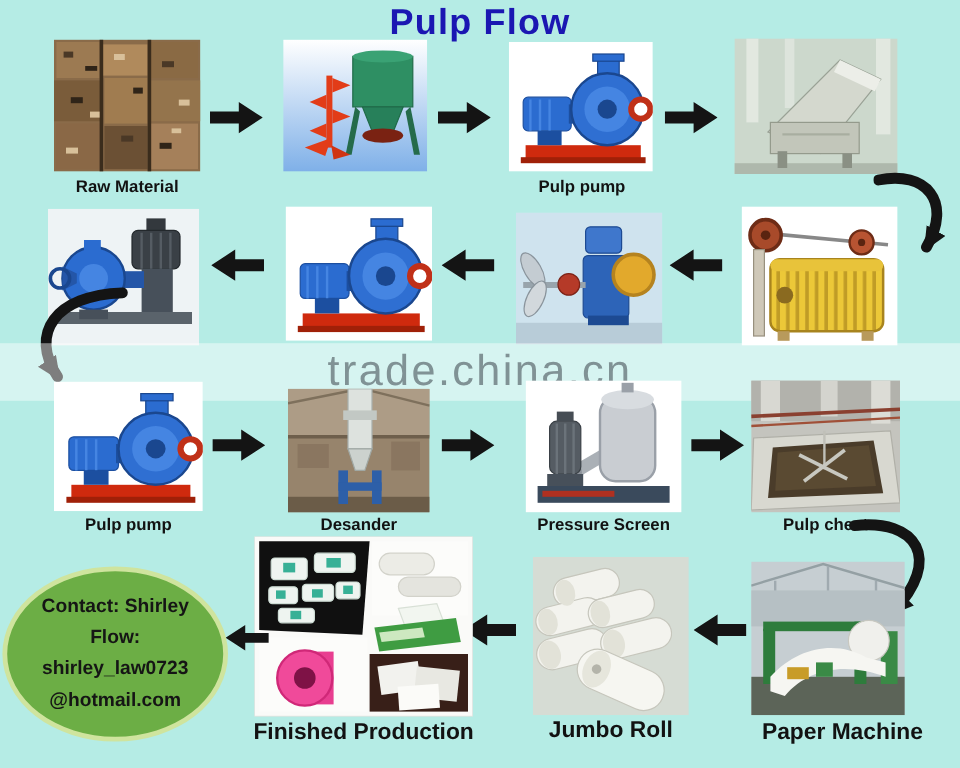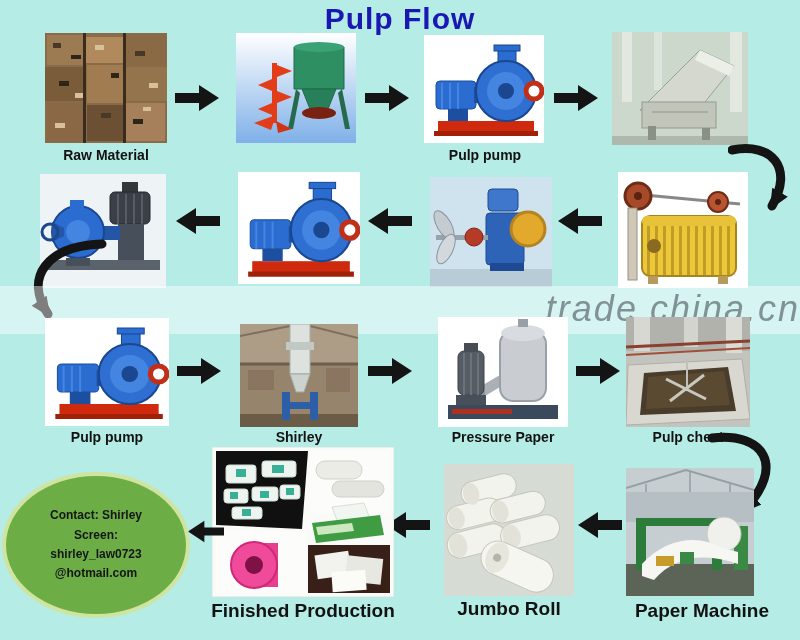--- a/index.html
+++ b/index.html
@@ -9,26 +9,26 @@
          color:var(--c-title,#1b17b2);letter-spacing:1px;}
   .node{position:absolute;}
   .node svg{display:block;width:100%;height:100%;}
   .label{position:absolute;text-align:center;font-weight:bold;color:var(--c-label,#121212);
          font-size:14px;white-space:nowrap;}
   .label.big{font-size:19px;}
   .arrow{position:absolute;color:var(--c-arrow,#111);}
   .arrow svg,.curve svg{display:block;width:100%;height:100%;}
   .curve{position:absolute;color:var(--c-arrow,#111);}
   .wm-band{position:absolute;left:0;right:0;top:286px;height:48px;background:rgba(255,255,255,0.45);}
-  .wm-text{position:absolute;left:0;right:0;top:288px;text-align:right;font-size:36px;
-           color:var(--c-watermark,#5f6d72);opacity:.72;letter-spacing:2px;font-weight:normal;font-style:italic;}
+  .wm-text{position:absolute;left:0;right:0;top:288px;text-align:center;font-size:36px;
+           color:var(--c-watermark,#5f6d72);opacity:.72;letter-spacing:2px;font-weight:normal;}
   .ellipse{position:absolute;left:2px;top:472px;width:188px;height:146px;border-radius:50%;
            background:var(--c-ellipse-fill,#6cae45);border:4px solid var(--c-ellipse-border,#cfe49e);
            box-sizing:border-box;display:flex;flex-direction:column;align-items:center;justify-content:center;}
-  .ellipse div{font-size:12px;font-weight:bold;color:#151515;line-height:1.62;}
+  .ellipse div{font-size:16px;font-weight:bold;color:#151515;line-height:1.62;}
 </style>
 </head>
 <body>
 
 <div id="stage">
 
   <div class="title">Pulp Flow</div>
 
   <div class="node" style="left:45px;top:33px;width:122px;height:110px">
     <svg viewBox="0 0 122 110" preserveAspectRatio="none">
@@ -351,22 +351,22 @@
       <polygon points="2,48 116,42 124,102 0,108" fill="#d8d8d0" stroke="#b0b0a8"></polygon>
       <polygon points="18,56 102,50 110,94 14,98" fill="#4a3c2a"></polygon>
       <polygon points="22,60 98,54 104,88 20,92" fill="#5a4a32"></polygon>
       <line x1="61" y1="42" x2="61" y2="74" stroke="#c0c0b8" stroke-width="2"></line>
       <line x1="40" y1="62" x2="80" y2="82" stroke="#c8c8c0" stroke-width="3"></line>
       <line x1="44" y1="84" x2="78" y2="58" stroke="#c8c8c0" stroke-width="3"></line>
     </svg>
   </div>
 
   <div class="label" style="left:21px;top:429px;width:172px">Pulp pump</div>
-  <div class="label" style="left:213px;top:429px;width:172px">Shirley</div>
-  <div class="label" style="left:417px;top:429px;width:172px">Pressure Paper</div>
+  <div class="label" style="left:213px;top:429px;width:172px">Desander</div>
+  <div class="label" style="left:417px;top:429px;width:172px">Pressure Screen</div>
   <div class="label" style="left:602px;top:429px;width:172px">Pulp chest</div>
 
   <div class="curve" style="left:702px;top:428px;width:88px;height:92px">
     <svg viewBox="0 0 88 92">
       <defs>
           <marker id="ah3" markerUnits="userSpaceOnUse" markerWidth="24" markerHeight="22" refX="16" refY="9" orient="auto">
         <path d="M0 0 L20 9 L0 18 Z" fill="currentColor"></path>
           </marker>
         </defs>
       <path d="M10 10 C62 4 84 38 42 82" fill="none" stroke="currentColor" stroke-width="9" stroke-linecap="round" marker-end="url(#ah3)"></path>
@@ -470,21 +470,21 @@
   </div>
 
   <div class="arrow" style="left:188px;top:518px;width:36px;height:27px">
     <svg viewBox="0 0 44 30">
         <path d="M44 10 H20 V2 L0 15 L20 28 V20 H44 Z" fill="currentColor"></path>
       </svg>
   </div>
 
   <div class="ellipse">
     <div>Contact: Shirley</div>
-    <div>Screen:</div>
+    <div>Flow:</div>
     <div>shirley_law0723</div>
     <div>@hotmail.com</div>
   </div>
 
   <div class="label big" style="left:203px;top:600px;width:200px">Finished Production</div>
   <div class="label big" style="left:419px;top:598px;width:180px">Jumbo Roll</div>
   <div class="label big" style="left:612px;top:600px;width:180px">Paper Machine</div>
 
 </div>
 

